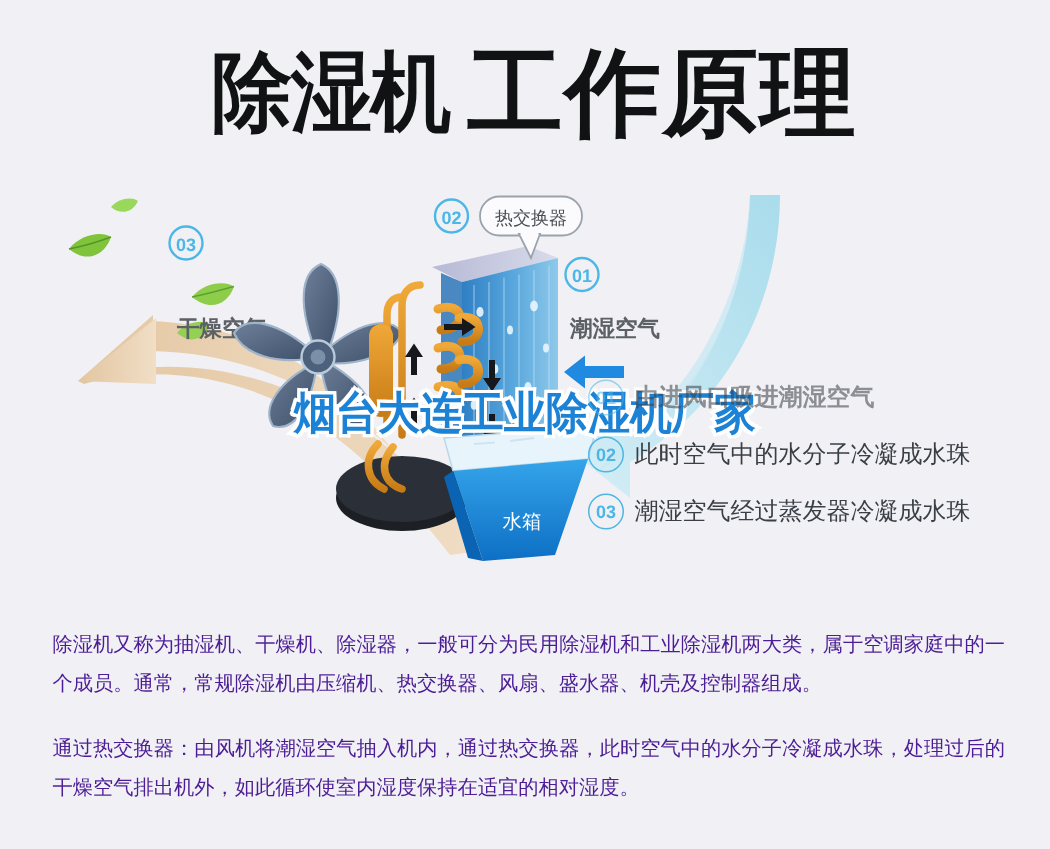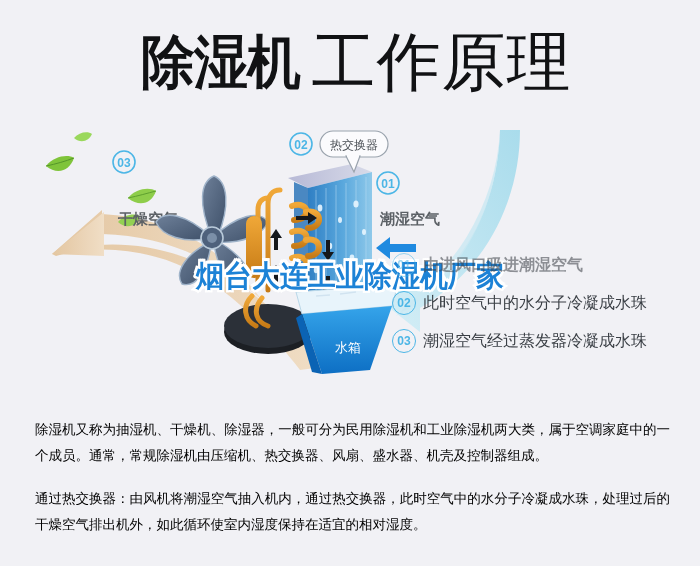--- a/index.html
+++ b/index.html
@@ -16,21 +16,21 @@
     position:absolute;left:0;top:30px;width:700px;
     text-align:center;white-space:nowrap;
     color:#111214;line-height:1;
   }
   .title .t-a{
     font-size:58px;font-weight:bold;letter-spacing:-1px;
     display:inline-block;transform:scaleX(.93);transform-origin:right center;
     vertical-align:middle;
   }
   .title .t-b{
-    font-size:64px;font-weight:normal;letter-spacing:1px;
+    font-size:64px;font-weight:bold;letter-spacing:1px;
     display:inline-block;margin-left:12px;vertical-align:middle;text-align:right;
   }
 
   
   .illus{position:absolute;left:0;top:120px;width:700px;height:280px;}
   .illus svg{display:block;}
 
   
   .badge-txt{font-family:"Liberation Sans",sans-serif;font-weight:bold;}
 
@@ -61,21 +61,21 @@
   }
   .step .txt{font-size:16px;color:#3a3f45;white-space:nowrap;}
   .step.faded .num{opacity:.55;}
   .step.faded .txt{opacity:.55;font-weight:bold;}
 
   
   .copy{position:absolute;left:35px;top:417px;width:635px;}
   .copy p{
     margin:0 0 16px 0;
     font-size:13.5px;line-height:1.95;
-    color:#000000;text-align:justify;
+    color:#4c1d95;text-align:justify;
   }
   .copy p:last-child{margin-bottom:0;}
 </style>
 </head>
 <body>
 
 <div class="stage">
 
   <div class="title">
     <span class="t-a">除湿机</span><span class="t-b">工作原理</span>

